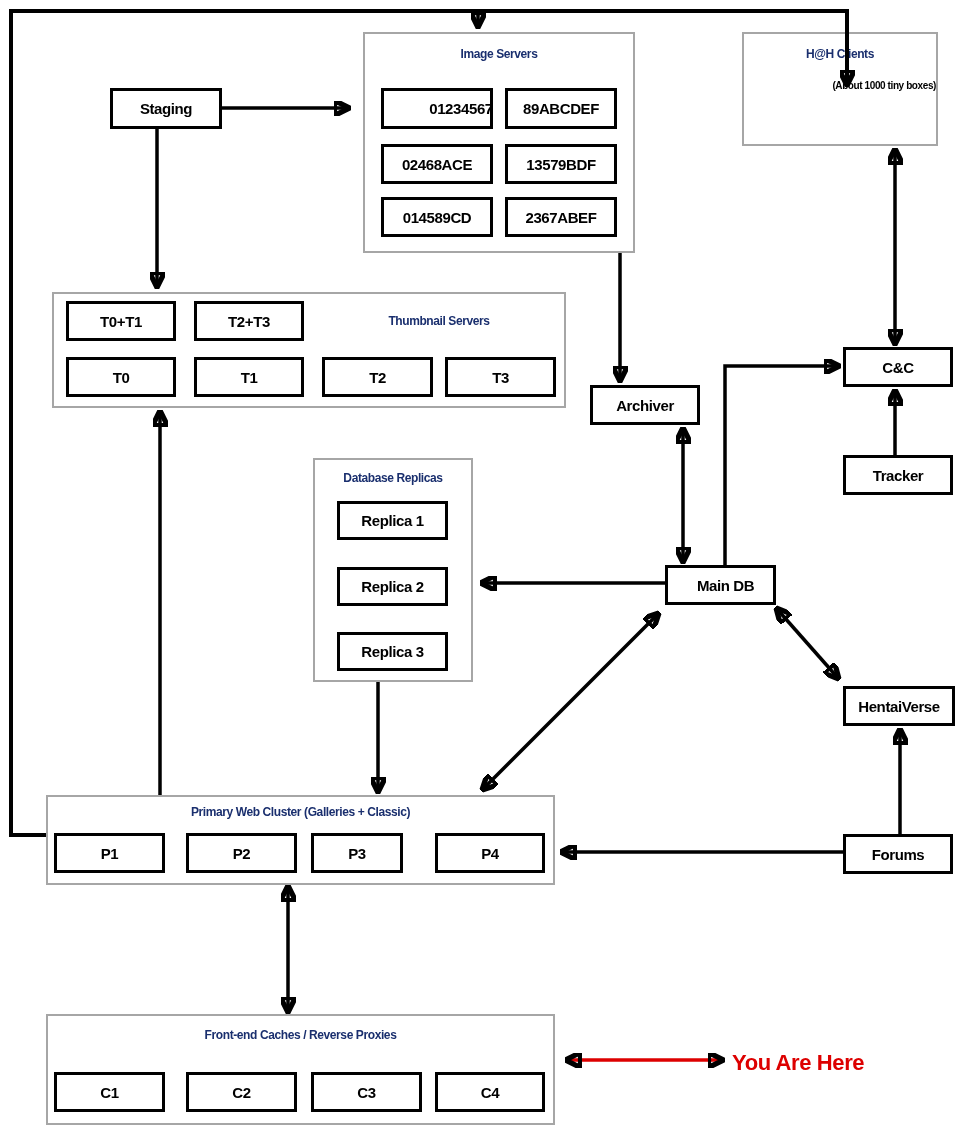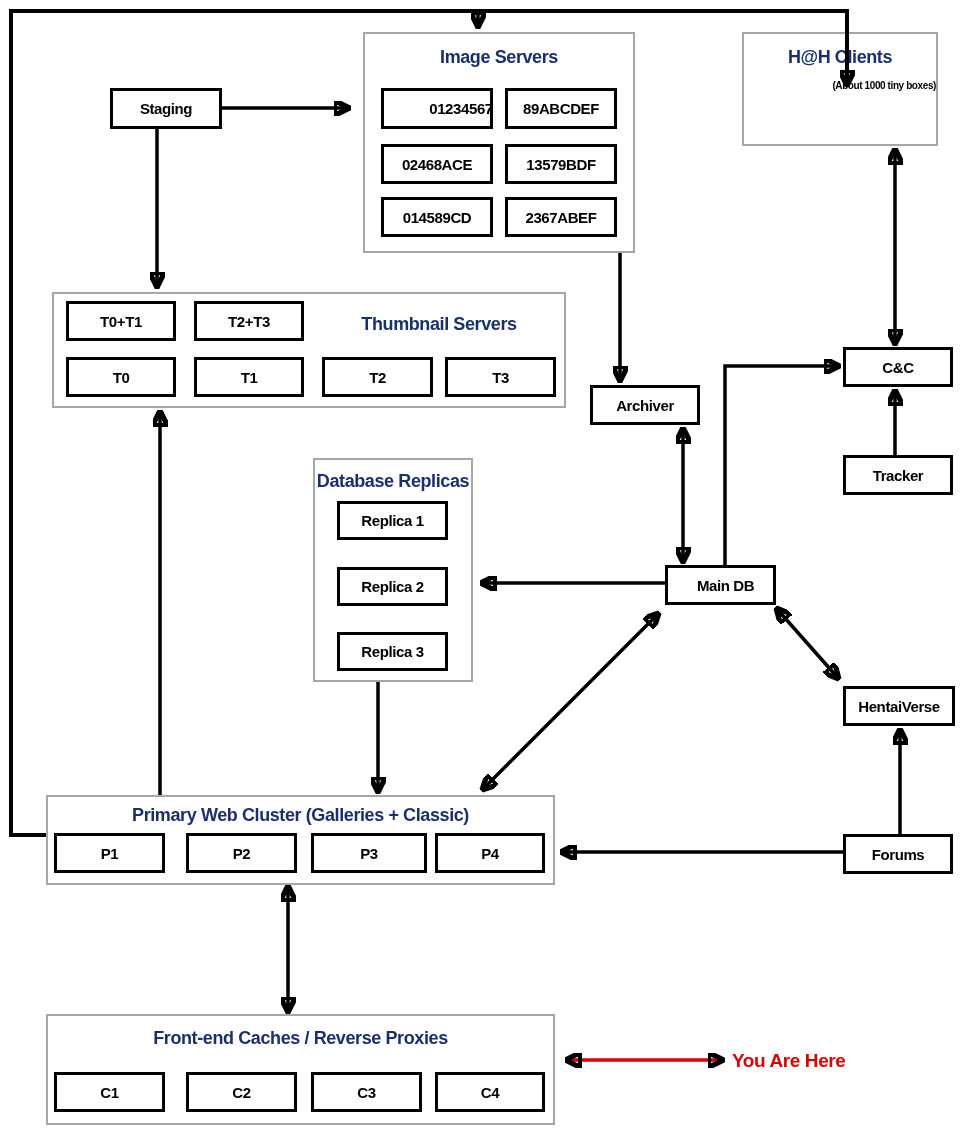--- a/index.html
+++ b/index.html
@@ -6,37 +6,37 @@
   #canvas{
     position:relative;width:970px;height:1135px;background:#ffffff;
     font-family:"Liberation Sans", sans-serif;overflow:hidden;
   }
   .group{
     position:absolute;background:#ffffff;border:2px solid #a6a6a6;
     box-sizing:border-box;
   }
   .group-title{
     position:absolute;left:0;right:0;text-align:center;
-    color:#1a2f6e;font-weight:700;font-size:18px;letter-spacing:-0.4px;
+    color:#1a2f6e;font-weight:700;font-size:12px;letter-spacing:-0.4px;
   }
   .group-sub{
     position:absolute;left:0;right:0;text-align:right;
     color:#000;font-weight:700;font-size:10px;letter-spacing:-0.4px;
   }
   .node{
     position:absolute;background:#ffffff;border:3px solid #000000;
     box-sizing:border-box;display:flex;align-items:center;justify-content:center;
     font-weight:700;font-size:15px;color:#000;letter-spacing:-0.4px;white-space:nowrap;
   }
   #wires{position:absolute;left:0;top:0;width:970px;height:1135px;pointer-events:none;}
   #wires path{fill:none;stroke:#000;stroke-width:3.5px;}
   #wires path.thick{stroke-width:4px;}
   #wires path.red{stroke:#dd0000;}
   .you-are-here{
-    position:absolute;color:#dd0000;font-weight:700;font-size:19px;letter-spacing:-0.4px;
+    position:absolute;color:#dd0000;font-weight:700;font-size:22px;letter-spacing:-0.4px;
     white-space:nowrap;
   }
 </style>
 </head>
 <body>
 
 <div id="canvas">
 
   <div class="group" style="left:363px;top:32px;width:272px;height:221px;">
     <div class="group-title" style="top:13px;">Image Servers</div>
@@ -120,21 +120,21 @@
   <div class="node" style="left:194px;top:357px;width:110px;height:40px;">T1</div>
   <div class="node" style="left:322px;top:357px;width:111px;height:40px;">T2</div>
   <div class="node" style="left:445px;top:357px;width:111px;height:40px;">T3</div>
 
   <div class="node" style="left:337px;top:501px;width:111px;height:39px;">Replica 1</div>
   <div class="node" style="left:337px;top:567px;width:111px;height:39px;">Replica 2</div>
   <div class="node" style="left:337px;top:632px;width:111px;height:39px;">Replica 3</div>
 
   <div class="node" style="left:54px;top:833px;width:111px;height:40px;">P1</div>
   <div class="node" style="left:186px;top:833px;width:111px;height:40px;">P2</div>
-  <div class="node" style="left:311px;top:833px;width:116px;height:40px;">P3</div>
+  <div class="node" style="left:311px;top:833px;width:92px;height:40px;">P3</div>
   <div class="node" style="left:435px;top:833px;width:110px;height:40px;">P4</div>
 
   <div class="node" style="left:54px;top:1072px;width:111px;height:40px;">C1</div>
   <div class="node" style="left:186px;top:1072px;width:111px;height:40px;">C2</div>
   <div class="node" style="left:311px;top:1072px;width:111px;height:40px;">C3</div>
   <div class="node" style="left:435px;top:1072px;width:110px;height:40px;">C4</div>
 
   <div class="you-are-here" style="left:732px;top:1050px;">You Are Here</div>
 
 </div>

